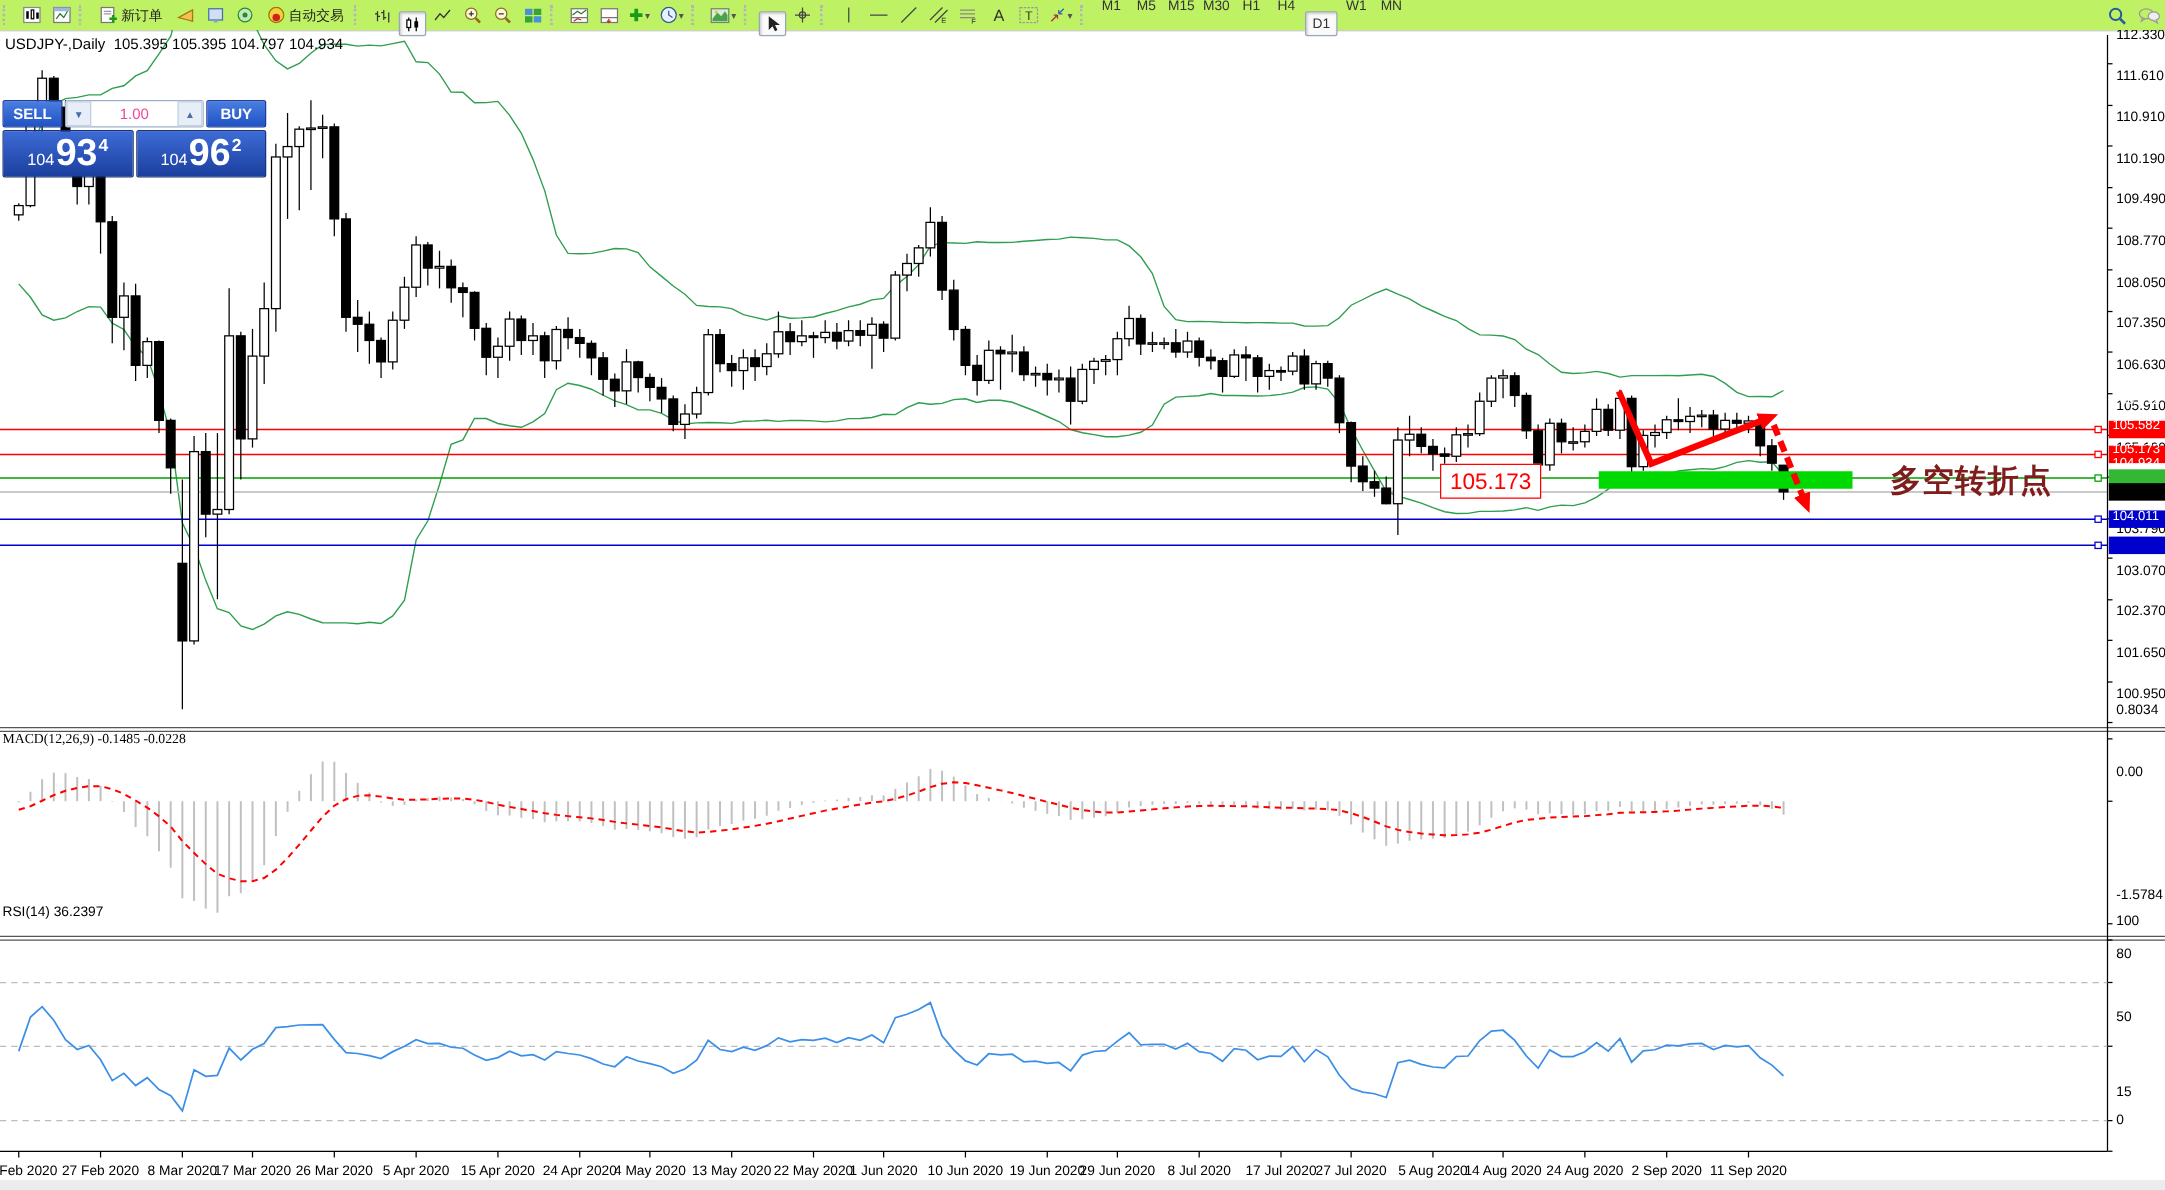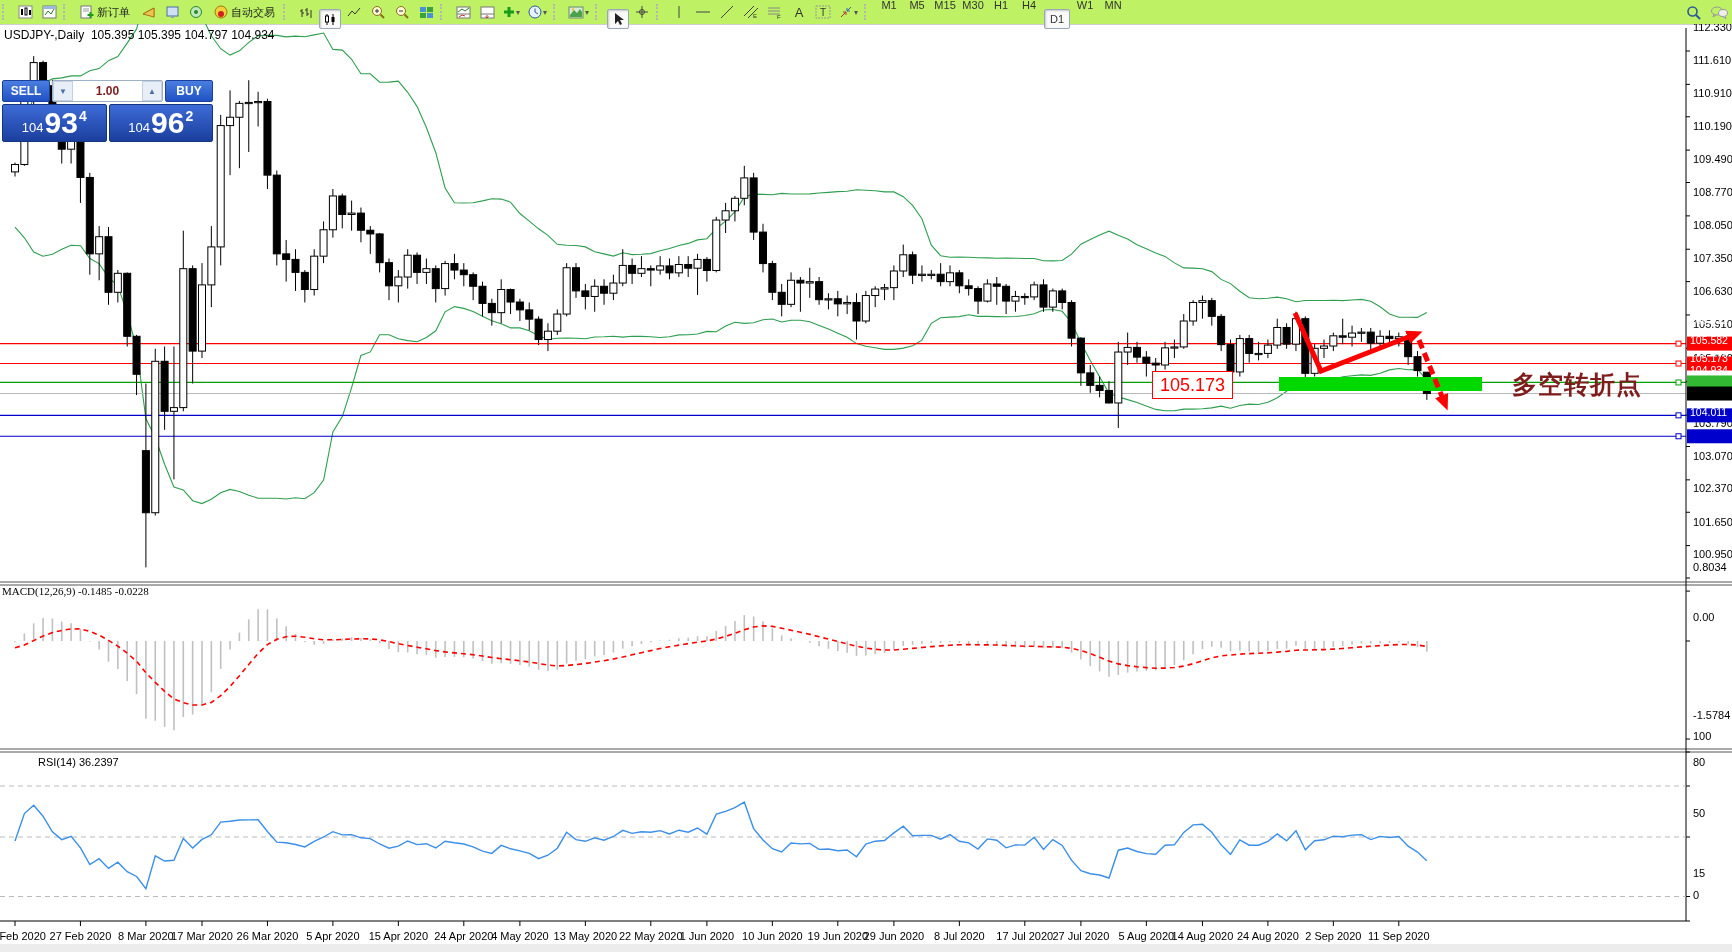--- a/index.html
+++ b/index.html
@@ -20,21 +20,21 @@
   #symbol-line b{font-weight:normal;}
   
   #trade-panel{position:absolute;left:2px;top:44px;width:211px;margin-top:36px;}
   #tp-row1{display:flex;height:22px;gap:2px;}
   .tp-btn{flex:0 0 46px;display:flex;align-items:center;justify-content:center;color:#fff;
           font-size:12px;font-weight:bold;background:linear-gradient(#4a7ee0,#2052c4);
           border:1px solid #1b3f9e;border-radius:2px;}
   #tp-vol{flex:1;display:flex;border:1px solid #9db0c8;background:#fff;border-radius:2px;}
   #tp-vol .spin{width:18px;display:flex;align-items:center;justify-content:center;background:#e8eef8;
           color:#4a6ea8;font-size:8px;border:1px solid #c4d0e0;}
-  #tp-vol .val{flex:1;display:flex;align-items:center;justify-content:center;font-size:12px;color:#7f1d1d;font-weight:bold;}
+  #tp-vol .val{flex:1;display:flex;align-items:center;justify-content:center;font-size:12px;color:#ec4899;}
   #tp-row2{display:flex;height:38px;gap:2px;margin-top:2px;}
   .tp-price{flex:1;display:flex;align-items:flex-end;justify-content:center;color:#fff;
             background:linear-gradient(#3d6bd6,#1b3f9e);border:1px solid #16357f;border-radius:2px;
             padding-bottom:3px;}
   .tp-price .small{font-size:13px;margin:0 1px 3px 0;}
   .tp-price .big{font-size:30px;font-weight:bold;line-height:30px;}
   .tp-price .sup{font-size:14px;font-weight:bold;margin:0 0 14px 1px;}
   
   .pane-label{position:absolute;font-size:11px;color:#000;}
   
@@ -915,21 +915,21 @@
         <span class="big">96</span>
         <span class="sup">2</span>
       </div>
     </div>
   </div>
 
   <div class="pane-label" style="left:2px;top:585px;font-family:Liberation Serif, serif;">
     <span>MACD(12,26,9)</span>
     <span>-0.1485 -0.0228</span>
   </div>
-  <div class="pane-label" style="left:2px;top:756px;margin-left:36px;">
+  <div class="pane-label" style="left:2px;top:724px;">
     <span>RSI(14)</span>
     <span>36.2397</span>
   </div>
 
   <div id="price-label-box" style="left: 1152px; top: 371px; width: 79px; height: 26px;">105.173</div>
   <div id="turning-text" style="left: 1512px; top: 368px;">多空转折点</div>
 
 </div>
 
 </body></html>

